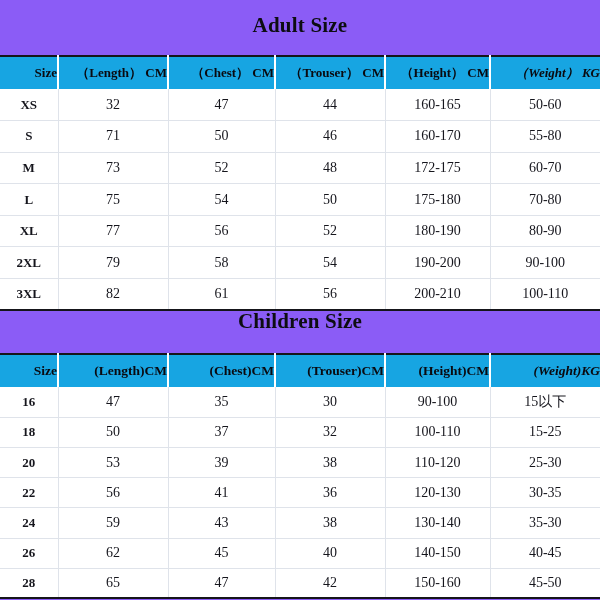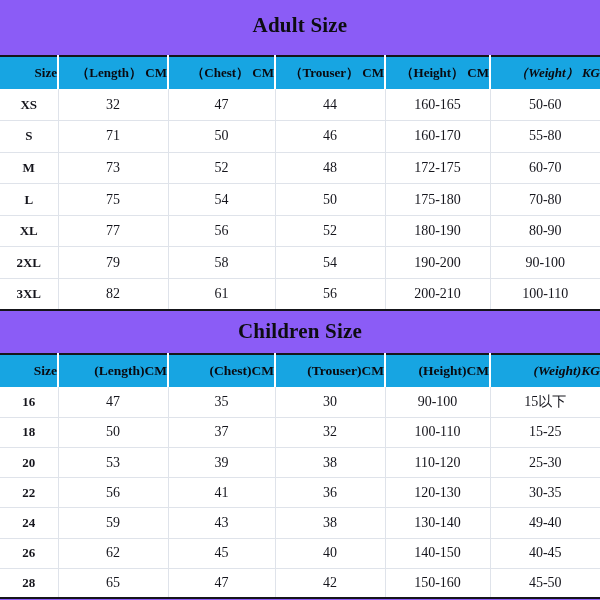--- a/index.html
+++ b/index.html
@@ -42,21 +42,20 @@
     display: flex;
     align-items: center;
     justify-content: center;
     padding-bottom: 4px;
     box-sizing: border-box;
   }
 
   #children-title-wrap {
     height: 42px;
     display: flex;
-    align-items: center;
     justify-content: center;
     padding-bottom: 2px;
     box-sizing: border-box;
   }
 
   table.size-table {
     width: 600px;
     border-collapse: collapse;
     table-layout: fixed;
     border-top: 2px solid #15151a;
@@ -279,21 +278,21 @@
           <td>36</td>
           <td>120-130</td>
           <td>30-35</td>
         </tr>
         <tr>
           <td class="size-cell">24</td>
           <td>59</td>
           <td>43</td>
           <td>38</td>
           <td>130-140</td>
-          <td>49-40</td>
+          <td>35-30</td>
         </tr>
         <tr>
           <td class="size-cell">26</td>
           <td>62</td>
           <td>45</td>
           <td>40</td>
           <td>140-150</td>
           <td>40-45</td>
         </tr>
         <tr>

